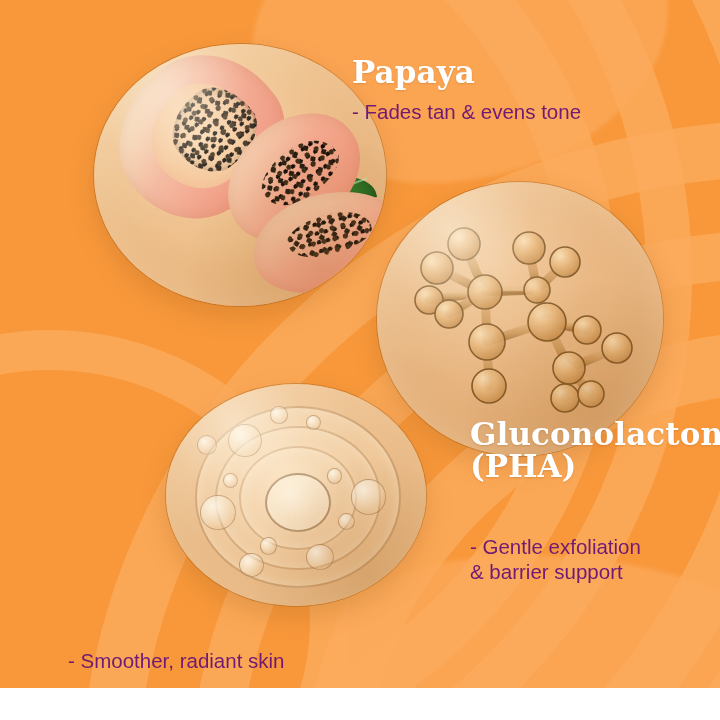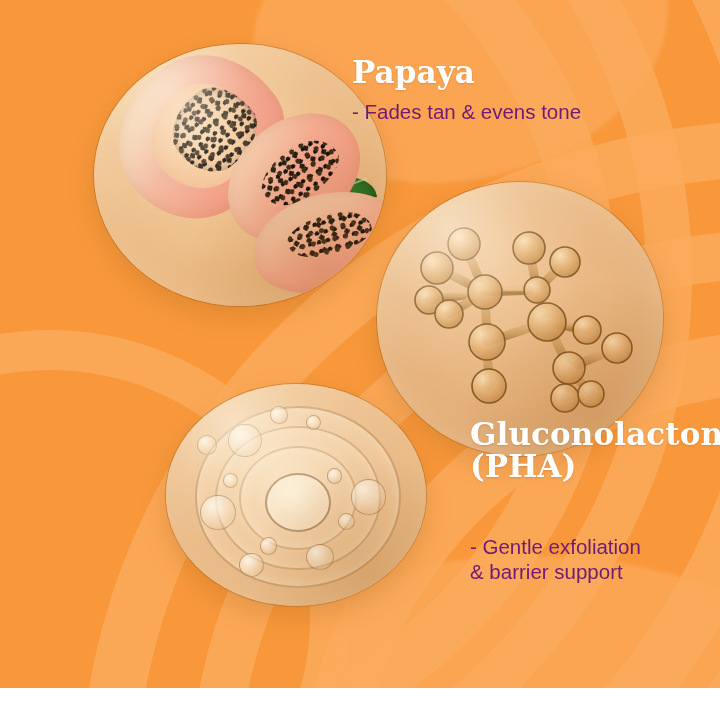--- a/index.html
+++ b/index.html
@@ -284,14 +284,15 @@
   </div>
 
   <div class="title" id="papaya-title">Papaya</div>
   <div class="subtitle" id="papaya-subtitle">- Fades tan &amp; evens tone</div>
 
   <div class="title" id="pha-title">Gluconolactone
 (PHA)</div>
   <div class="subtitle" id="pha-subtitle">- Gentle exfoliation
   &amp; barrier support</div>
 
+  <div class="subtitle" id="mandelic-subtitle">- Smoother, radiant skin</div>
 
 </div>
 
 </body></html>

